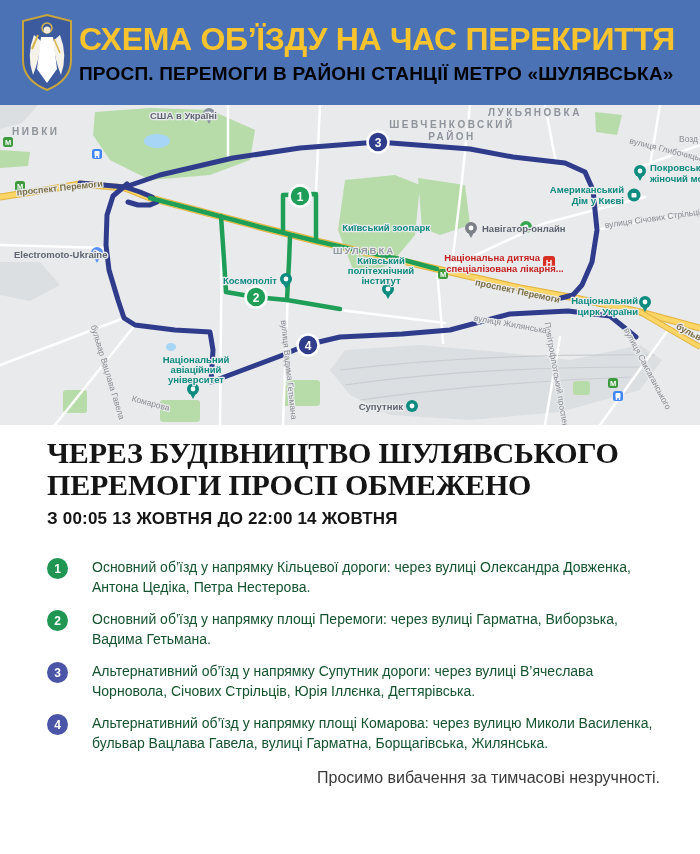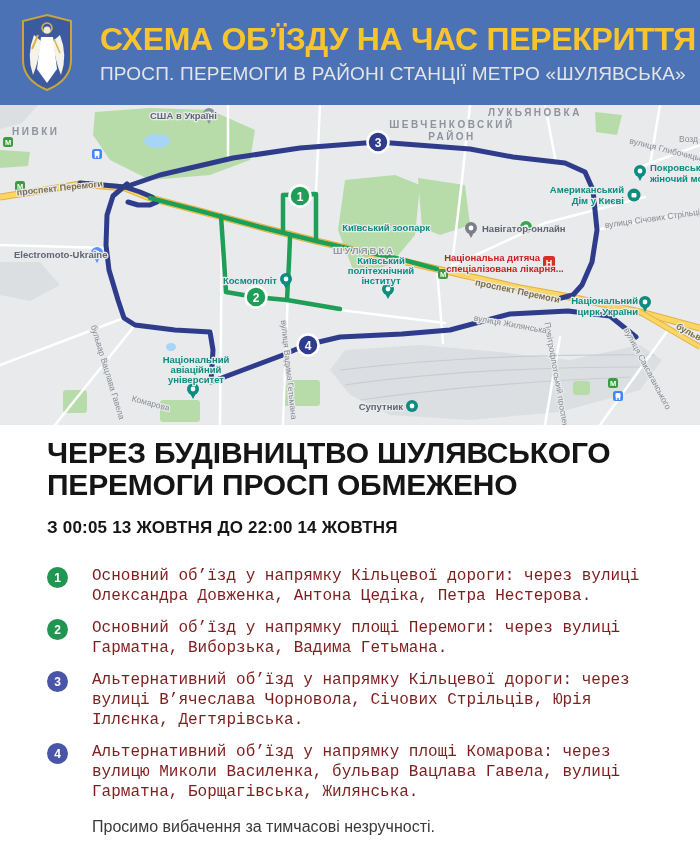--- a/index.html
+++ b/index.html
@@ -1,49 +1,49 @@
 <!DOCTYPE html>
 <html lang="uk"><head>
 <meta charset="utf-8">
 <style>
   html,body{margin:0;padding:0;background:#fff;}
   .poster{position:relative;width:700px;height:854px;background:#ffffff;overflow:hidden;
           font-family:"Liberation Sans",sans-serif;}
   
   .hdr{position:absolute;top:0;left:0;width:700px;height:105px;background:#4a72b4;display:flex;align-items:center;}
   .hdr .emblem{margin-left:18px;flex:0 0 auto;}
-  .hdr .titles{margin-left:24px;}
+  .hdr .titles{margin-left:3px;}
   .hdr .title{color:#f9c32e;font-weight:bold;font-size:32px;letter-spacing:-0.3px;line-height:36px;}
-  .hdr .subtitle{color:#e5e5e5;font-weight:normal;font-size:19px;letter-spacing:0.2px;margin-top:6px;}
+  .hdr .subtitle{color:#000000;font-weight:bold;font-size:19px;letter-spacing:0.2px;margin-top:6px;}
   
   .map{position:absolute;top:105px;left:0;width:700px;height:320px;background:#e9eaec;}
   .map svg{display:block;}
   text.al{fill:#8e949b;font-size:10px;font-weight:bold;letter-spacing:2.5px;}
   text.al2{fill:#959aa1;font-size:9.5px;font-weight:bold;letter-spacing:2px;}
   text.sl{fill:#878c92;font-size:8.5px;}
   text.pl{fill:#0f8c80;font-size:9.5px;font-weight:bold;}
   text.plg{fill:#5f6672;font-size:9.5px;font-weight:bold;}
   text.plr{fill:#c5221f;font-size:9.5px;font-weight:bold;}
   text.rl{fill:#7c6f45;font-size:9px;font-weight:bold;}
   text.mlabel,text.al,text.al2,text.sl,text.pl,text.plg,text.plr,text.rl{
      paint-order:stroke;stroke:#e9eaec;stroke-width:2.5px;stroke-linejoin:round;
      font-family:"Liberation Sans",sans-serif;}
   text.mknum{fill:#fff;font-size:12px;font-weight:bold;text-anchor:middle;stroke:none;}
   
   .content{position:absolute;top:425px;left:0;width:700px;padding:12px 40px 0 47px;box-sizing:border-box;}
-  .headline{color:#151515;font-weight:bold;font-size:30px;line-height:31.5px;letter-spacing:-0.2px;}
-  .period{margin-top:18px;color:#151515;font-weight:bold;font-size:17px;letter-spacing:0.2px;}
+  .headline{color:#151515;font-weight:bold;font-size:30px;line-height:31.5px;letter-spacing:-0.2px;font-family:Liberation Serif, serif;}
+  .period{margin-top:9px;color:#151515;font-weight:bold;font-size:17px;letter-spacing:0.2px;}
   .items{margin-top:28px;}
   .item{display:flex;align-items:flex-start;margin-bottom:12px;}
   .num{flex:0 0 21px;width:21px;height:21px;border-radius:50%;color:#fff;font-size:12px;font-weight:bold;
        display:flex;align-items:center;justify-content:center;margin-top:1px;}
   .num.c-green{background:#219653;}
   .num.c-indigo{background:#4a55a8;}
-  .item p{margin:0 0 0 24px;color:#7f1d1d;font-size:16px;line-height:20px;max-width:575px;font-family:Liberation Mono, monospace;}
-  .closing{margin:16px 0 0 45px;color:#3a3a3a;font-size:16px;}
+  .item p{margin:0 0 0 24px;color:#14532d;font-size:14px;line-height:20px;max-width:575px;}
+  .closing{margin:16px 0 0 45px;color:#3a3a3a;font-size:16px;text-align:right;}
 </style>
 </head>
 <body>
 
 <div class="poster">
 
   <header class="hdr">
     <svg class="emblem" width="58" height="80" viewBox="0 0 58 80">
       <path d="M29,2 L53,8 L53,47 Q53,67 29,77 Q5,67 5,47 L5,8 Z" fill="#3c5a9e" stroke="#c9a53f" stroke-width="2"></path>
       <circle cx="29" cy="15" r="5" fill="none" stroke="#d9b44a" stroke-width="1.5"></circle>
@@ -250,21 +250,21 @@
       <div class="item">
         <span class="num c-green">1</span>
         <p>Основний об’їзд у напрямку Кільцевої дороги: через вулиці Олександра Довженка, Антона Цедіка, Петра Нестерова.</p>
       </div>
       <div class="item">
         <span class="num c-green">2</span>
         <p>Основний об’їзд у напрямку площі Перемоги: через вулиці Гарматна, Виборзька, Вадима Гетьмана.</p>
       </div>
       <div class="item">
         <span class="num c-indigo">3</span>
-        <p>Альтернативний об’їзд у напрямку Кільцевої дороги: через вулиці В’ячеслава Чорновола, Січових Стрільців, Юрія Іллєнка, Дегтярівська.</p>
+        <p>Альтернативний об’їзд у напрямку Супутник дороги: через вулиці В’ячеслава Чорновола, Січових Стрільців, Юрія Іллєнка, Дегтярівська.</p>
       </div>
       <div class="item">
         <span class="num c-indigo">4</span>
         <p>Альтернативний об’їзд у напрямку площі Комарова: через вулицю Миколи Василенка, бульвар Вацлава Гавела, вулиці Гарматна, Борщагівська, Жилянська.</p>
       </div>
     </div>
 
     <p class="closing">Просимо вибачення за тимчасові незручності.</p>
   </main>
 </div>

